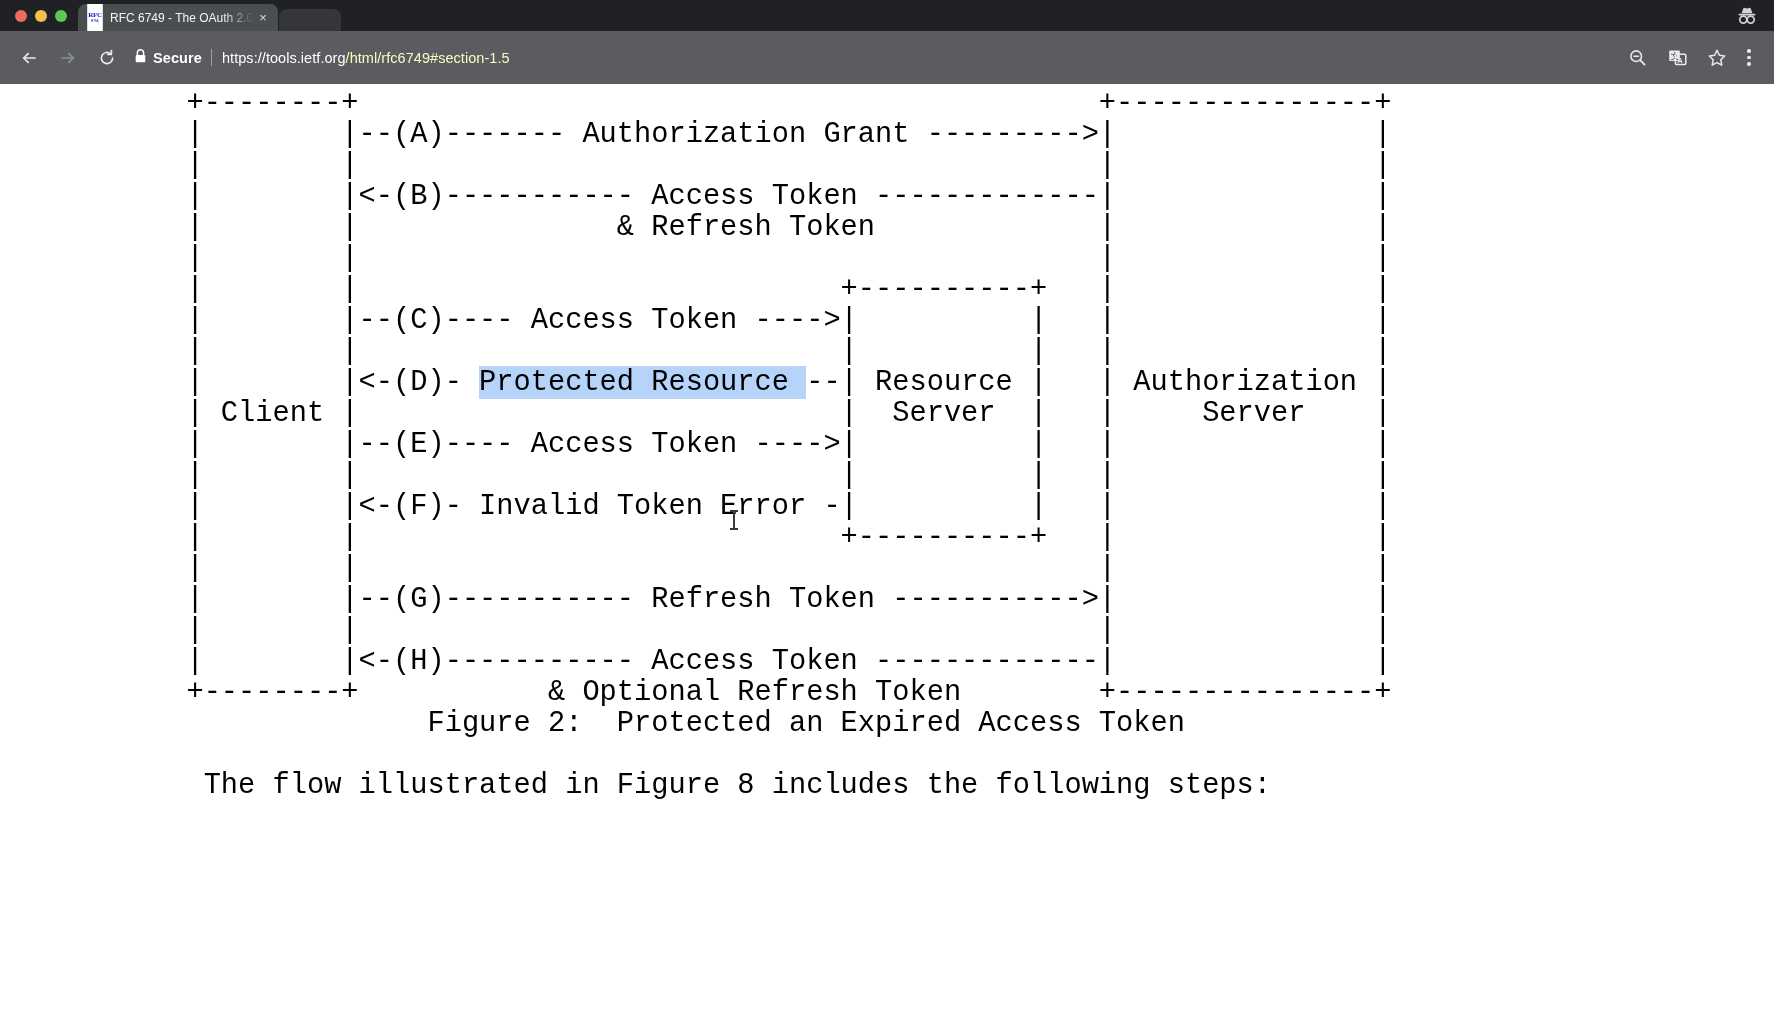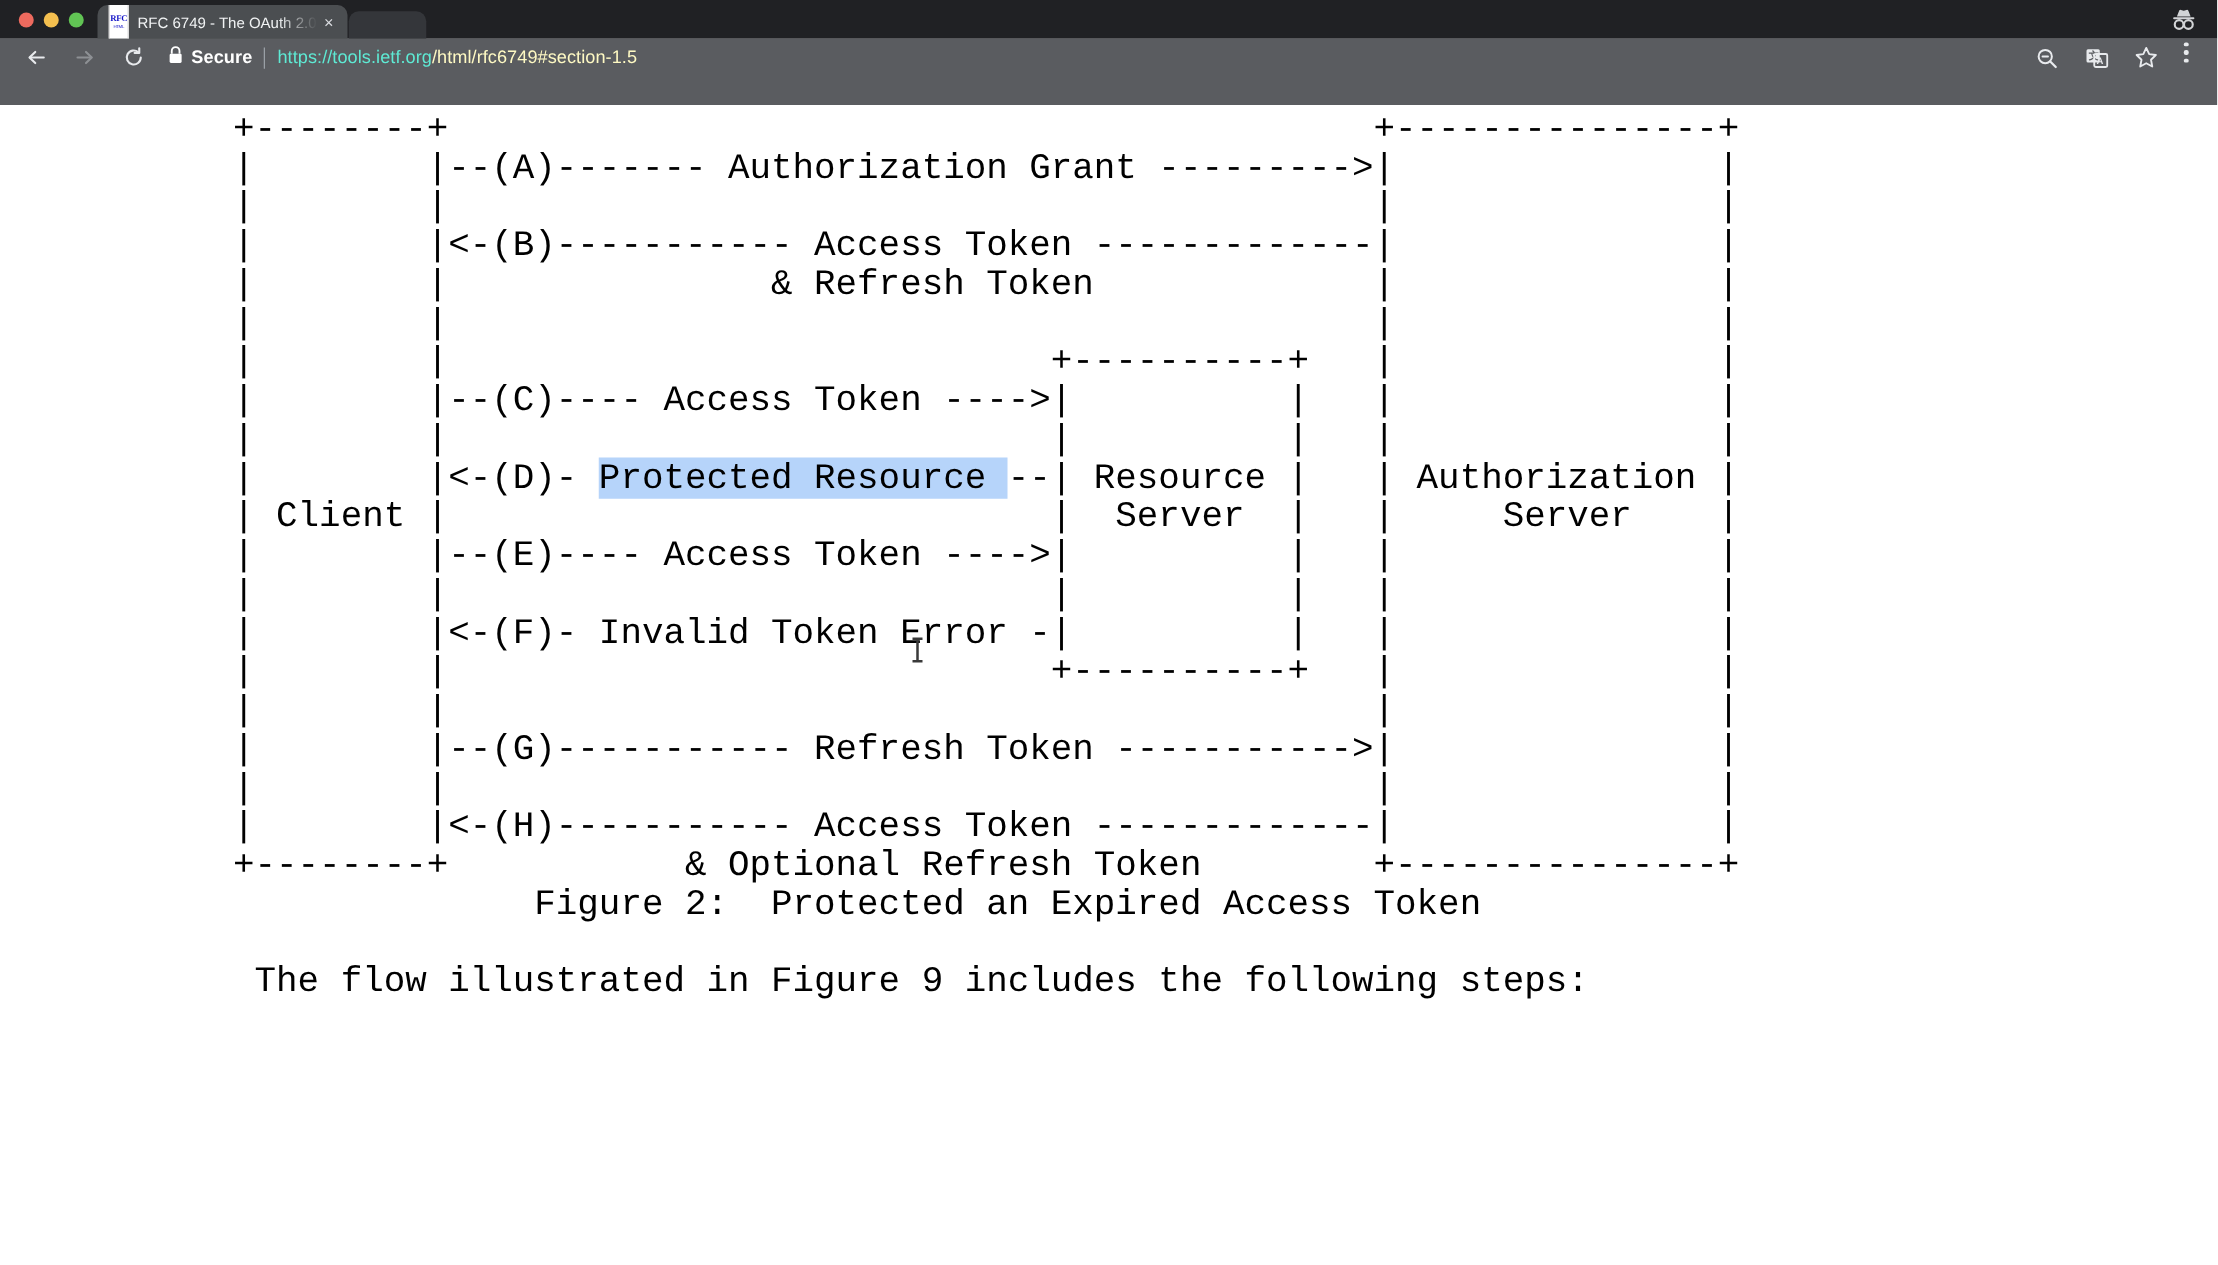--- a/index.html
+++ b/index.html
@@ -131,20 +131,21 @@
   }
 
   
   .toolbar {
     position: absolute;
     top: 31px; left: 0;
     width: 1774px;
     height: 53px;
     background: #5a5c60;
     display: flex;
+    align-items: center;
   }
   .nav-btn {
     width: 30px; height: 30px;
     margin-left: 9px;
     display: flex;
     align-items: center;
     justify-content: center;
     border-radius: 50%;
   }
   .nav-btn:first-child { margin-left: 14px; }
@@ -176,21 +177,21 @@
     height: 17px;
     background: #9aa0a6;
     margin-right: 10px;
   }
   .url {
     font-size: 14.5px;
     font-family: "Liberation Sans", sans-serif;
     white-space: nowrap;
     letter-spacing: 0.05px;
   }
-  .url .strong { color: #5eead4; }
+  .url .strong { color: #ffffff; }
   .url .dim    { color: #fef9c3; }
 
   .omni-actions {
     position: absolute;
     right: 0;
     display: flex;
     align-items: center;
     gap: 18px;
   }
   .toolbar-icon {
@@ -397,21 +398,21 @@
   |        |                                           |               |
   |        |--(G)----------- Refresh Token -----------&gt;|               |
   |        |                                           |               |
   |        |&lt;-(H)----------- Access Token -------------|               |
   +--------+           &amp; Optional Refresh Token        +---------------+</pre>
 
       <pre class="ascii">                Figure 2:  Protected an Expired Access Token</pre>
 
       <pre class="ascii"> </pre>
 
-      <pre class="ascii">   The flow illustrated in Figure 9 includes the following steps:</pre>
+      <pre class="ascii">   The flow illustrated in Figure 8 includes the following steps:</pre>
 
     </div>
 
     <span class="ibeam">
       <span class="cap t"></span>
       <span class="stem"></span>
       <span class="cap b"></span>
     </span>
   </div>
 </div>

